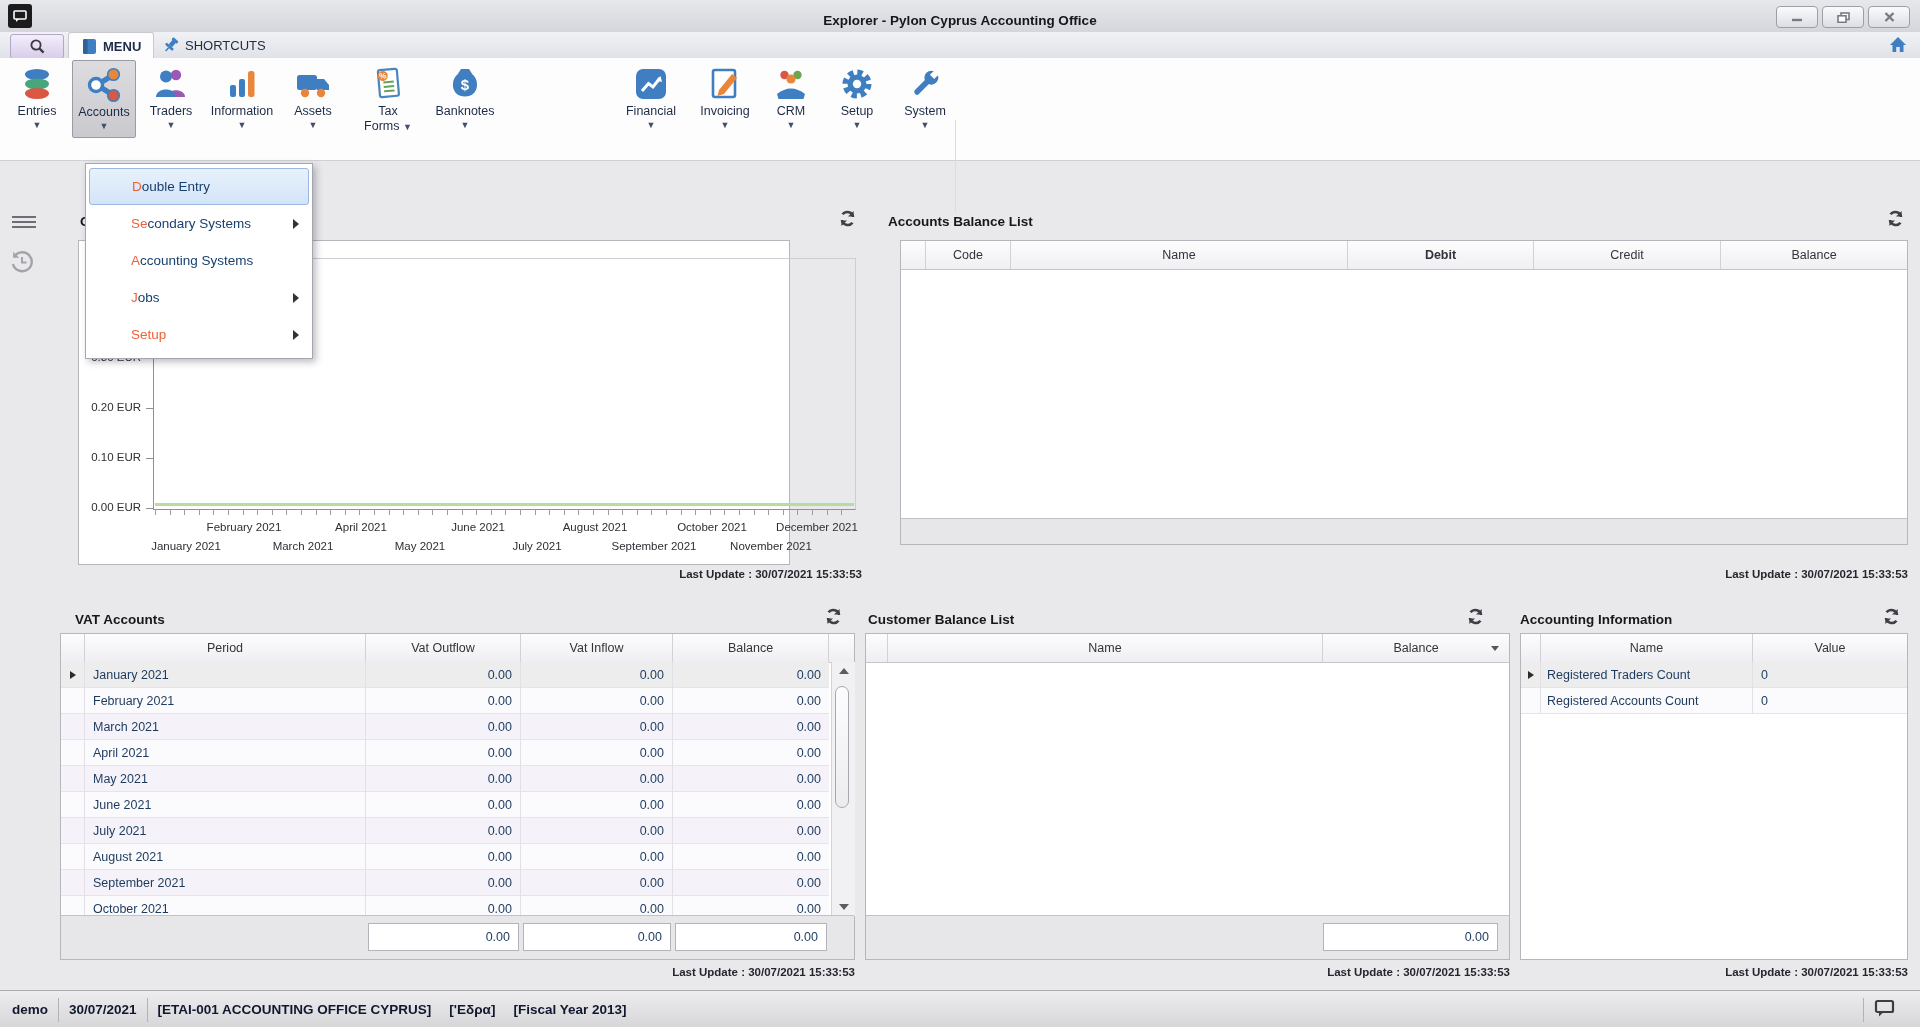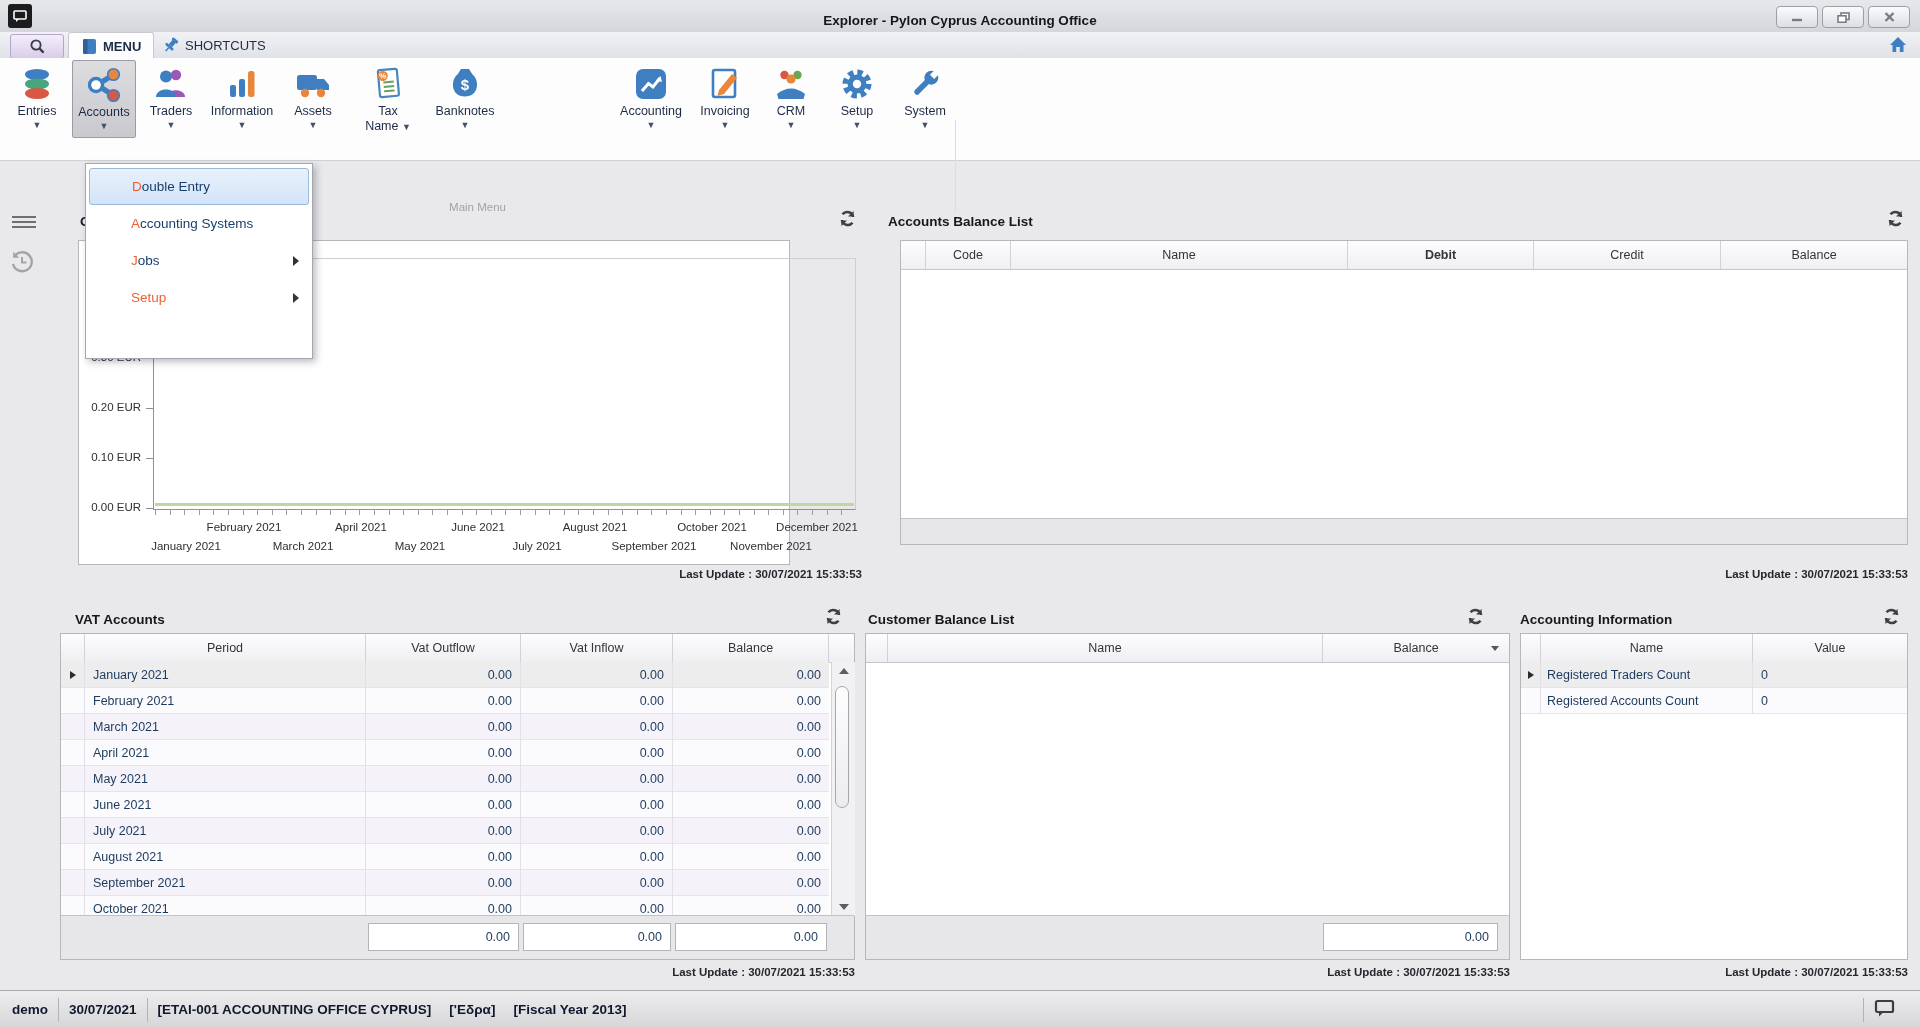--- a/index.html
+++ b/index.html
@@ -229,21 +229,21 @@
               <g stroke="#67a25c" stroke-width="2">
                 <line x1="13.5" y1="16" x2="24" y2="16"></line>
                 <line x1="13.5" y1="20.5" x2="24" y2="20.5"></line>
                 <line x1="13.5" y1="25" x2="24" y2="25"></line>
               </g>
               <circle cx="13.5" cy="9.5" r="5" fill="#e8873b"></circle>
               <text x="13.5" y="12.3" font-size="8" font-weight="bold" fill="#fff" text-anchor="middle">%</text>
             </g>
           </svg>
       </div>
-      <div class="rlabel" style="width:48px;"><span>Tax Name</span> <span class="rarrow" style="display:inline;">▼</span></div>
+      <div class="rlabel" style="width:48px;"><span>Tax Forms</span> <span class="rarrow" style="display:inline;">▼</span></div>
     </div>
 
     <div class="rbtn" style="left:430px;width:70px;">
       <div class="ric">
         <svg width="34" height="36" viewBox="0 0 34 36">
             <path d="M13 3 h8 l3.5 5.5 c7 5 7 22 -7.5 22 s-14.5-17-7.5-22 z" fill="#3f7fc1"></path>
             <text x="17" y="24" font-size="15" font-weight="bold" fill="#fff" text-anchor="middle">$</text>
           </svg>
       </div>
       <div class="rlabel">Banknotes</div>
@@ -251,21 +251,21 @@
     </div>
 
     <div class="rbtn" style="left:616px;width:70px;">
       <div class="ric">
         <svg width="34" height="34" viewBox="0 0 34 34">
             <rect x="2" y="2" width="30" height="30" rx="7" fill="#3f7fc1"></rect>
             <polyline points="8,24 14.5,16.5 19,20 26,11" fill="none" stroke="#fff" stroke-width="3"></polyline>
             <path d="M26.5 9 l1.5 6 -6-1.5 z" fill="#fff"></path>
           </svg>
       </div>
-      <div class="rlabel">Accounting</div>
+      <div class="rlabel">Financial</div>
       <div class="rarrow">▼</div>
     </div>
 
     <div class="rbtn" style="left:690px;width:70px;">
       <div class="ric">
         <svg width="36" height="36" viewBox="0 0 36 36">
             <rect x="6" y="4" width="22" height="27" rx="2" fill="#fff" stroke="#3f7fc1" stroke-width="2.6"></rect>
             <path d="M12 24 L25 8 l5 4 L17 28 l-6.5 2 z" fill="#e8873b"></path>
           </svg>
       </div>
@@ -306,27 +306,31 @@
               <rect x="15" y="-2" width="6" height="10" fill="#fdfdfe"></rect>
               <rect x="15.2" y="12" width="5.6" height="20" rx="2.6" fill="#3f7fc1"></rect>
             </g>
           </svg>
       </div>
       <div class="rlabel">System</div>
       <div class="rarrow">▼</div>
     </div>
 
     <div class="rgsep"></div>
-    <div class="rgroup-label">Main Menu</div>
   </div>
 
   <div class="popup">
     <div class="pitem hl">
       <span class="hot">D</span>
         <span>ouble Entry</span>
+    </div>
+    <div class="pitem">
+      <span class="hot">Se</span>
+        <span>condary Systems</span>
+      <span class="sub"></span>
     </div>
     <div class="pitem">
       <span class="hot">A</span>
         <span>ccounting Systems</span>
     </div>
     <div class="pitem">
       <span class="hot">J</span>
         <span>obs</span>
       <span class="sub"></span>
     </div>

